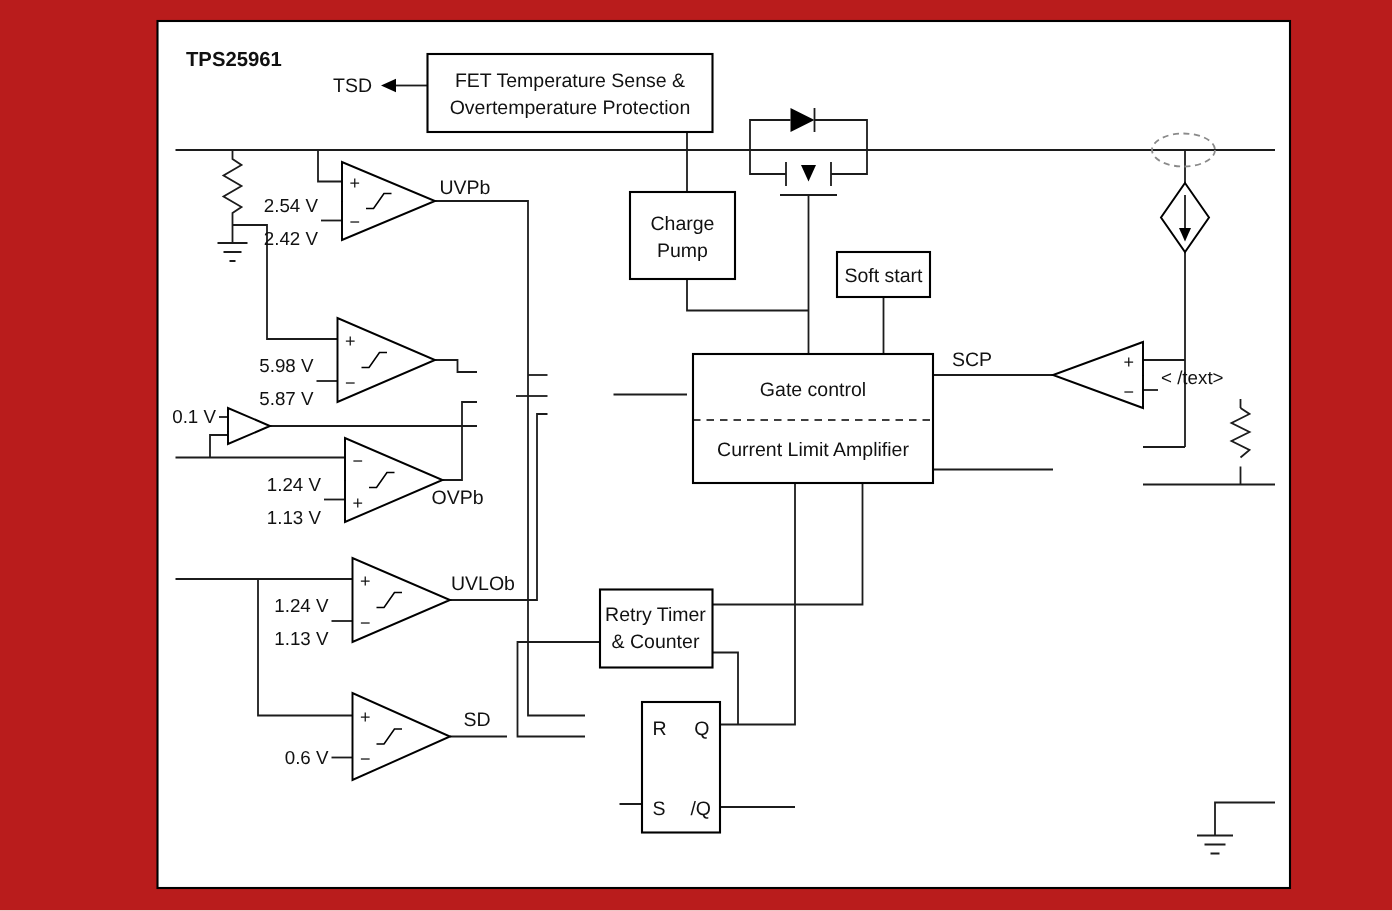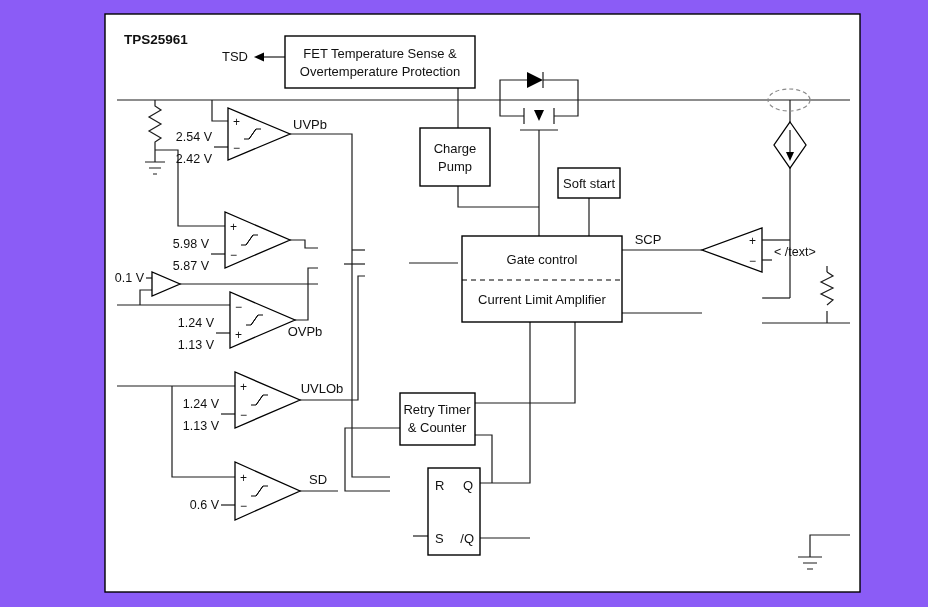--- a/index.html
+++ b/index.html
@@ -1,16 +1,16 @@
 <!DOCTYPE html>
 <html><head>
 <meta charset="utf-8">
 <style>
   html,body{margin:0;padding:0;background:#ffffff;}
-  .stage{width:928px;height:607px;position:relative;background:#8b5cf6;}
+  .stage{width:928px;height:607px;position:relative;background:#b91c1c;}
   svg text{font-family:"Liberation Sans",sans-serif;font-size:13px;fill:#111;}
   svg text.title{font-weight:bold;font-size:13.5px;}
   svg text.ref{font-size:12.5px;}
   svg text.sign{font-size:12px;}
   svg text.sub{font-size:9px;}
   svg text.pin-num{font-size:12px;}
   .wire{fill:none;stroke:#1c1c1c;stroke-width:1.2;}
   .thick{stroke-width:2;}
   .box{fill:#ffffff;stroke:#000;stroke-width:1.4;}
   .tri{fill:#ffffff;stroke:#000;stroke-width:1.3;}

